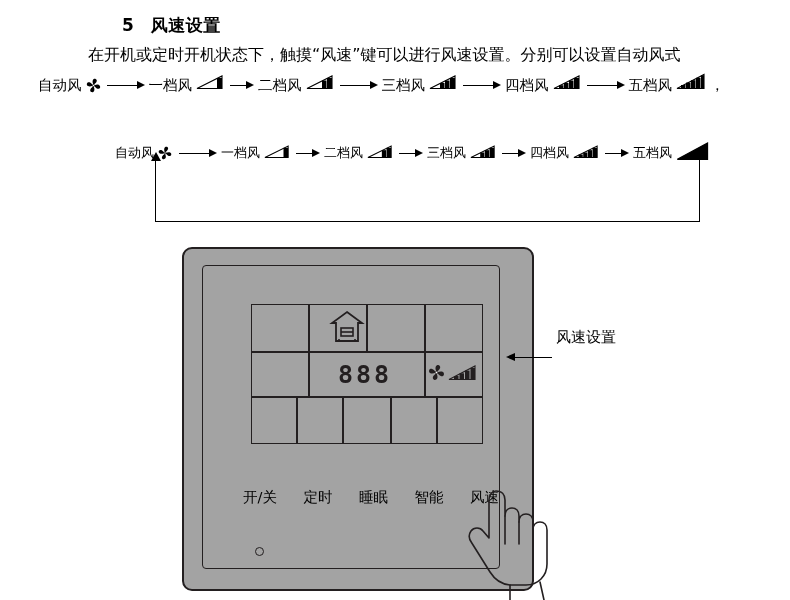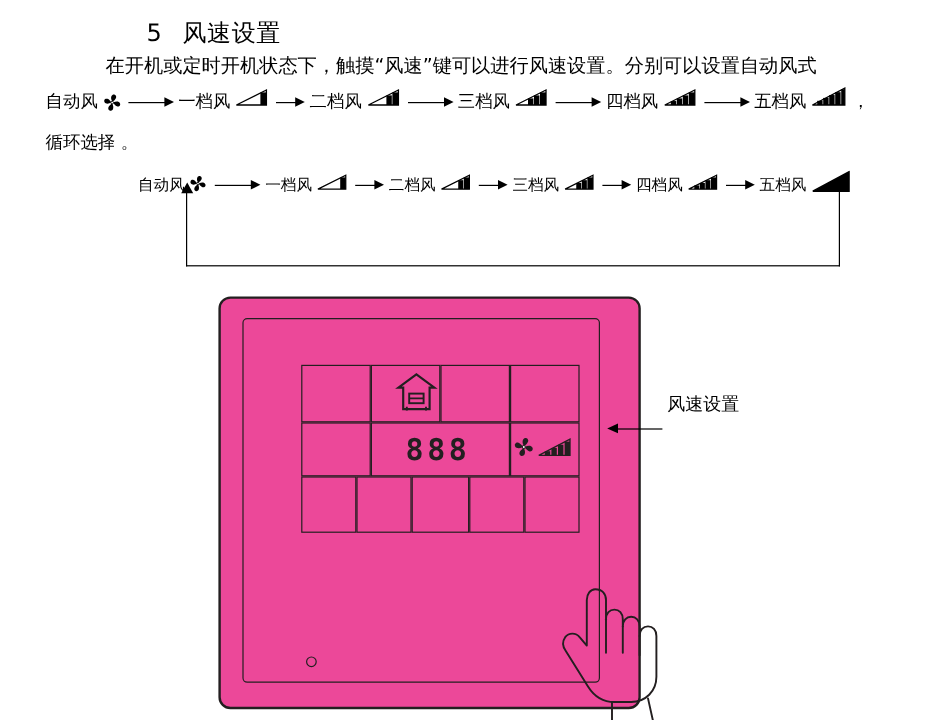--- a/index.html
+++ b/index.html
@@ -20,22 +20,22 @@
     left: 0; top: 0;
     width: 790px;
     height: 600px;
   }
 
   
   .heading {
     position: absolute;
     left: 122px;
     top: 14px;
-    font-size: 20px;
-    font-weight: normal;
+    font-size: 17px;
+    font-weight: bold;
     letter-spacing: 0.5px;
   }
   .heading .num { margin-right: 10px; }
 
   
   .para1 {
     position: absolute;
     left: 88px;
     top: 40px;
     width: 680px;
@@ -168,21 +168,21 @@
 
   
   .device {
     position: absolute;
     left: 182px;
     top: 247px;
     width: 348px;
     height: 340px;
     border: 2px solid #231f20;
     border-radius: 10px;
-    background: #ec4899;
+    background: #a3a3a3;
   }
   .device-inner {
     position: absolute;
     left: 18px;
     top: 16px;
     width: 296px;
     height: 302px;
     border: 1.6px solid #231f20;
     border-radius: 4px;
   }
@@ -382,21 +382,20 @@
         <rect x="5" y="12" width="4.5" height="3.5" fill="#000"></rect>
         <rect x="10" y="9.6" width="4.5" height="5.9" fill="#000"></rect>
         <rect x="15" y="7.2" width="4.5" height="8.3" fill="#000"></rect>
         <rect x="20" y="4.8" width="4.5" height="10.7" fill="#000"></rect>
         <rect x="25" y="2.4" width="3" height="13.1" fill="#000"></rect>
       </svg>
     </span>
     <span>，</span>
   </div>
 
-  <div class="line3">循环选择 。</div>
 
   <div class="cycle">
     <span>自动风</span>
     <span class="fan">
       <svg width="16" height="16" viewBox="0 0 20 20">
         <g fill="#000">
           <path d="M10 9.2c-1.1-2.2-1.4-4.1-0.7-5.6 0.6-1.2 2-1.8 3.2-1.3 1.2 0.5 1.7 1.8 1.2 3.1-0.6 1.5-2 2.8-3.7 3.8z"></path>
           <path d="M10.8 10c2.2-1.1 4.1-1.4 5.6-0.7 1.2 0.6 1.8 2 1.3 3.2-0.5 1.2-1.8 1.7-3.1 1.2-1.5-0.6-2.8-2-3.8-3.7z"></path>
           <path d="M9.2 10c-2.2 1.1-4.1 1.4-5.6 0.7-1.2-0.6-1.8-2-1.3-3.2 0.5-1.2 1.8-1.7 3.1-1.2 1.5 0.6 2.8 2 3.8 3.7z"></path>
           <path d="M10 10.8c1.1 2.2 1.4 4.1 0.7 5.6-0.6 1.2-2 1.8-3.2 1.3-1.2-0.5-1.7-1.8-1.2-3.1 0.6-1.5 2-2.8 3.7-3.8z"></path>
@@ -506,20 +505,27 @@
               <polygon points="1,15.5 27,2 27,15.5" fill="none" stroke="#231f20" stroke-width="1.1"></polygon>
               <rect x="6" y="12" width="4.5" height="3.6" fill="#231f20"></rect>
               <rect x="11.5" y="9.3" width="4.5" height="6.3" fill="#231f20"></rect>
               <rect x="17" y="6.6" width="4.5" height="9" fill="#231f20"></rect>
               <rect x="22.5" y="4" width="4.5" height="11.6" fill="#231f20"></rect>
             </svg>
           </span>
         </div>
       </div>
 
+      <div class="btn-row">
+        <span>开/关</span>
+        <span>定时</span>
+        <span>睡眠</span>
+        <span>智能</span>
+        <span>风速</span>
+      </div>
 
       <div class="led"></div>
     </div>
   </div>
 
   <div class="callout-label">风速设置</div>
   <div class="callout-line"></div>
 
   <div class="hand">
     <svg width="110" height="114" viewBox="0 0 110 114">

